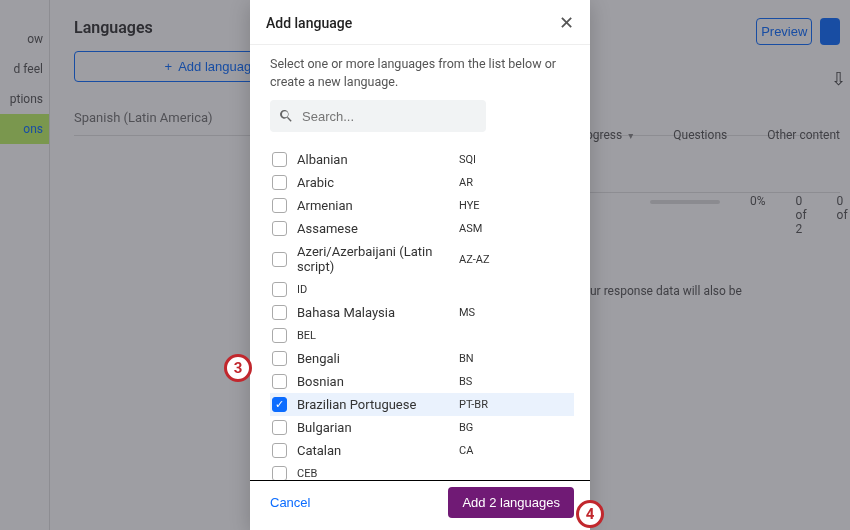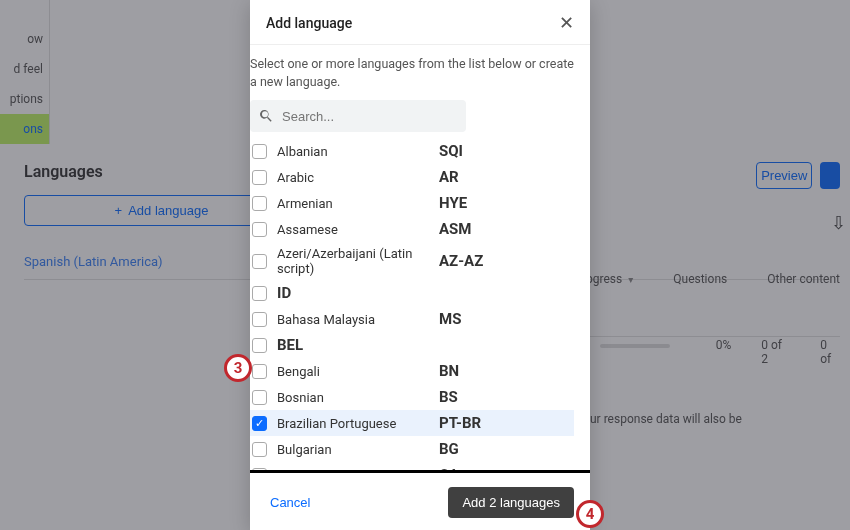--- a/index.html
+++ b/index.html
@@ -1,58 +1,58 @@
 <!DOCTYPE html>
 <html><head>
 <meta charset="utf-8">
 <style>
   * { box-sizing: border-box; margin: 0; padding: 0; }
   html, body { width: 850px; height: 530px; overflow: hidden; font-family: -apple-system, BlinkMacSystemFont, "Segoe UI", Roboto, Arial, sans-serif; font-size: 13px; color: #333; background:#fff; }
   .page { position: relative; width:850px; height:530px; }
   
-  .bg { position:absolute; inset:0; display:flex;flex-direction:column; }
+  .bg { position:absolute; inset:0; display:flex; }
   .sidebar { width:50px; padding-top:24px; border-right:1px solid #e0e0e0; display:flex; flex-direction:column; align-items:flex-end; }
   .sidebar-item { font-size:12px; color:#555; padding:8px 6px; width:100%; text-align:right; white-space:nowrap; overflow:hidden; }
   .sidebar-item.active { background:#bef264; color:#0b6cff; }
   .main { flex:1; padding:18px 20px 20px 24px; position:relative; }
   .page-title { font-size:16px; font-weight:600; color:#333; margin-bottom:14px; }
   .topbar { position:absolute; top:18px; right:10px; display:flex; gap:8px; }
   .btn-outline { border:1px solid #0b6cff; color:#0b6cff; background:#fff; padding:5px 4px; border-radius:4px; font-size:13px; }
   .btn-primary-sm { background:#0b6cff; color:#fff; border:none; padding:5px 8px; border-radius:4px; font-size:13px; }
   .add-lang-bar { width:275px; border:1px solid #0b6cff; color:#0b6cff; background:#fff; border-radius:4px; padding:7px 0; text-align:center; font-size:13px; display:flex; align-items:center; justify-content:center; gap:6px; }
-  .tabrow { margin-top:18px; display:flex; gap:26px; font-size:13px; color:#3b82f6; border-bottom:1px solid #e0e0e0; }
+  .tabrow { margin-top:18px; display:flex; gap:26px; font-size:13px; color:#737373; border-bottom:1px solid #e0e0e0; }
   .tab { padding:10px 0; }
   .colheads { margin-top:18px; font-size:12px; color:#555; display:flex; gap:40px; position:absolute; right:10px; top:110px; }
   .colheads .col { display:flex; align-items:center; gap:6px; }
   .row-line { position:absolute; top:192px; left:500px; right:10px; border-top:1px solid #e0e0e0;}
   .prog-cell { position:absolute; top:194px; left:600px; right:10px; display:flex; gap:30px; font-size:12px; color:#555;}
-  .note { position:absolute; top:268px; right:10px; width:250px; font-size:12px; color:#555;}
+  .note { position:absolute; top:284px; right:10px; width:250px; font-size:12px; color:#555;}
   .dl-icon { position:absolute; top:68px; right:4px; font-size:18px; color:#444;}
   
   .overlay { position:absolute; inset:0; background:rgba(40,40,50,0.45); }
   .modal { position:absolute; top:0; left:250px; width:340px; height:530px; background:#fff; box-shadow:0 4px 20px rgba(0,0,0,0.2); display:flex; flex-direction:column; }
   .modal-header { padding:12px 16px 10px 16px; display:flex; justify-content:space-between; align-items:center; border-bottom:1px solid #eee; }
   .modal-header h2 { font-size:14px; font-weight:500; color:#222;}
   .close { font-size:18px; color:#555; cursor:pointer; background:none; border:none; }
-  .modal-body { padding:10px 16px 0 0; flex:1; overflow:hidden; display:flex; flex-direction:column; }
+  .modal-body { padding:10px 16px 0 20px; flex:1; overflow:hidden; display:flex; flex-direction:column; }
   .desc { font-size:12.5px; color:#555; line-height:1.4; margin-bottom:10px; }
-  .search { position:relative; background:#f1f3f4; border-radius:4px; height:32px; display:flex; align-items:center; padding:0 8px 0 8px; width:216px; margin-bottom:6px;}
+  .search { position:relative; background:#f1f3f4; border-radius:4px; height:32px; display:flex; align-items:center; padding:0 8px 0 8px; width:216px; margin-bottom:16px;}
   .search svg { width:16px; height:16px; fill:#666; margin-right:8px;}
   .search input { border:none; background:transparent; outline:none; font-size:13px; flex:1; }
   .lang-list { flex:1; overflow-y:auto; }
   .lang-row { display:flex; align-items:center; gap:10px; padding:4px 2px; font-size:13px; color:#333; }
   .lang-row.selected { background:#eaf2fd; }
   .chk { width:15px; height:15px; border:1px solid #aaa; border-radius:3px; display:inline-flex; align-items:center; justify-content:center; flex-shrink:0; background:#fff;}
   .chk.checked { background:#0b6cff; border-color:#0b6cff; }
   .chk.checked::after { content:"✓"; color:#fff; font-size:11px; line-height:1;}
   .lname { flex:0 0 152px; }
-  .lcode { font-size:15px; color:#333;font-weight:bold; }
-  .modal-footer { border-top:3px solid #000000; padding:14px 16px 12px 16px; display:flex; justify-content:space-between; align-items:center; }
+  .lcode { font-size:11px; color:#333; }
+  .modal-footer { border-top:1px solid #000000; padding:6px 16px 12px 16px; display:flex; justify-content:space-between; align-items:center; }
   .btn-cancel { color:#0b6cff; background:none; border:none; font-size:13px; padding:6px 4px;}
-  .btn-add { background:#404040; color:#fff; border:none; font-size:13px; padding:8px 14px; border-radius:4px;}
+  .btn-add { background:#701a75; color:#fff; border:none; font-size:13px; padding:8px 14px; border-radius:4px;}
   
   .anno { position:absolute; width:28px; height:28px; border:3px solid #c1272d; border-radius:50%; background:#fff; color:#c1272d; font-weight:700; font-size:15px; display:flex; align-items:center; justify-content:center; z-index:50;}
   .anno3 { top:354px; left:224px;}
   .anno4 { top:500px; left:576px;}
   .chev { font-size:10px; color:#888;}
 </style>
 </head>
 <body>
 <div class="page">
 

